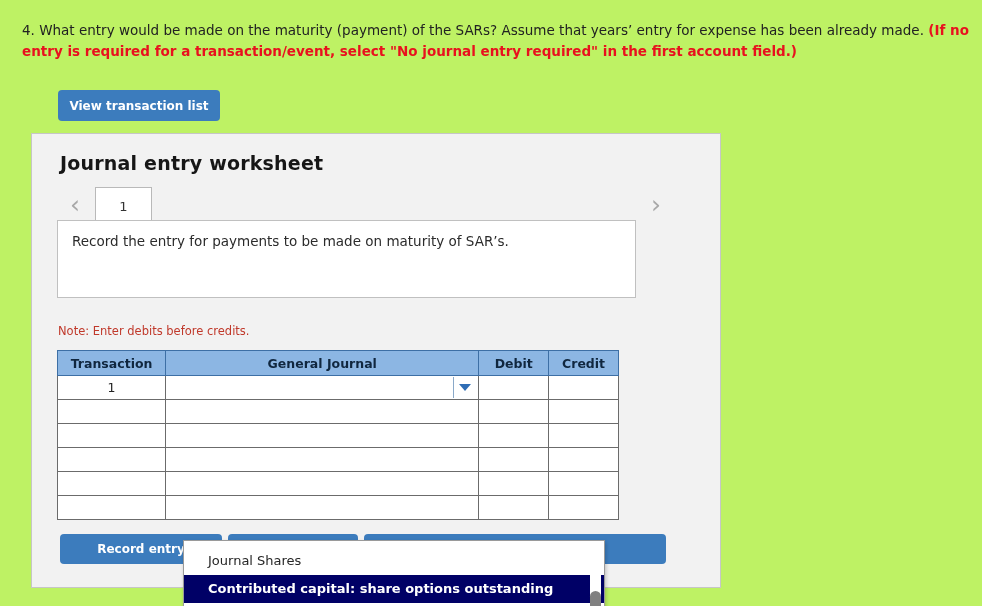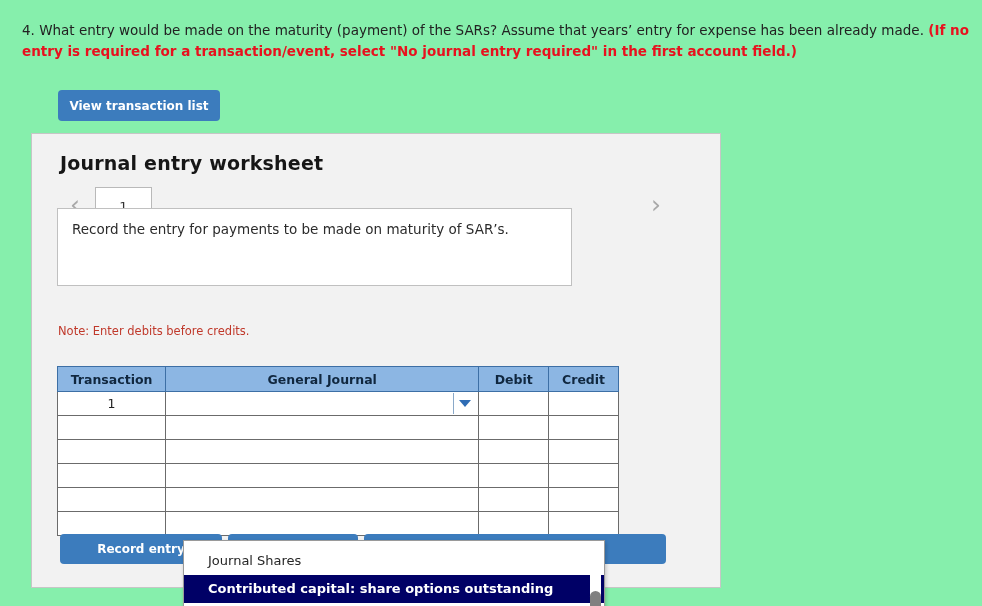--- a/index.html
+++ b/index.html
@@ -6,21 +6,21 @@
     margin: 0;
     padding: 0;
     background: #ffffff;
     font-family: "DejaVu Sans", "Liberation Sans", sans-serif;
   }
   #page {
     position: relative;
     width: 982px;
     height: 606px;
     overflow: hidden;
-    background: #86efac;
+    background: #bef264;
   }
 
   
   .question {
     position: absolute;
     left: 22px;
     top: 20px;
     width: 950px;
     font-size: 13.5px;
     line-height: 21px;
@@ -116,22 +116,22 @@
     display: flex;
     align-items: center;
     justify-content: center;
     cursor: pointer;
   }
 
   
   #instruction-box {
     position: absolute;
     left: 25px;
-    top: 74px;
-    width: 515px;
+    top: 86px;
+    width: 579px;
     height: 78px;
     background: #ffffff;
     border: 1px solid #c0c0c0;
     box-sizing: border-box;
   }
   #instruction-text {
     position: absolute;
     left: 14px;
     top: 12px;
     font-size: 13.5px;
@@ -143,21 +143,21 @@
     top: 190px;
     font-size: 11.5px;
     color: #c0392b;
     text-align: right;
   }
 
   
   #journal-table {
     position: absolute;
     left: 25px;
-    top: 232px;
+    top: 216px;
     width: 562px;
     border-collapse: collapse;
     table-layout: fixed;
   }
   #journal-table th {
     background: #8cb6e3;
     border: 1px solid #3d6fa5;
     font-size: 12.5px;
     font-weight: bold;
     color: #10273f;

